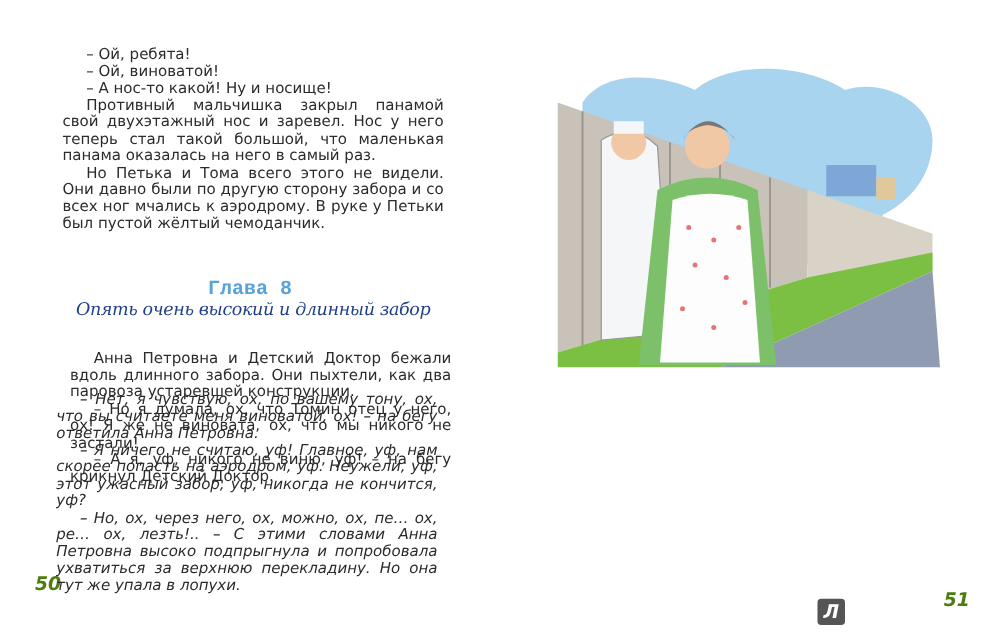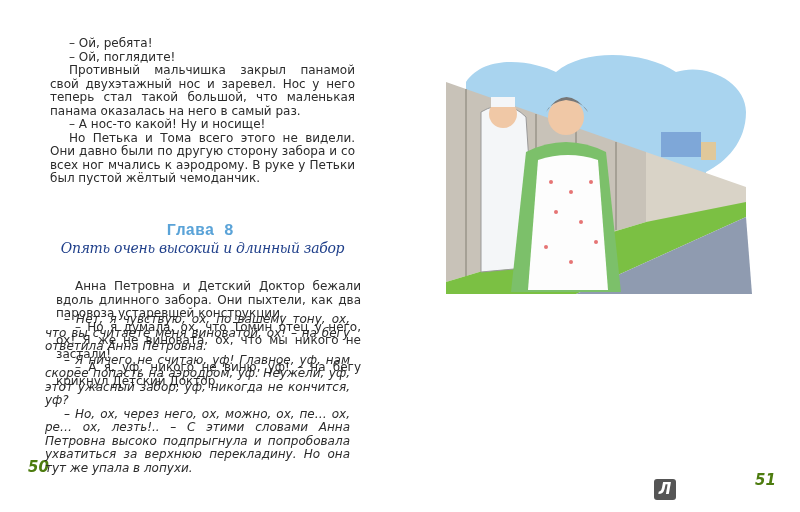--- a/index.html
+++ b/index.html
@@ -25,23 +25,23 @@
   .logo { position:absolute; left:654px; top:479px; width:22px; height:21px; background:#555;
           border-radius:3px; color:#fff; font-weight:bold; font-size:15px; text-align:center; line-height:21px; font-style:italic; }
   .illus { position:absolute; left:446px; top:42px; width:306px; height:252px; }
 </style>
 </head>
 <body>
 
 <div class="page page-left">
   <div class="text left-top">
     <p>– Ой, ребята!</p>
-    <p>– Ой, поглядите!</p>
+    <p>– Ой, виноватой!</p>
+    <p>– А нос-то какой! Ну и носище!</p>
     <p>Противный мальчишка закрыл панамой свой двухэтажный нос и заревел. Нос у него теперь стал такой большой, что маленькая панама оказалась на него в самый раз.</p>
-    <p>– А нос-то какой! Ну и носище!</p>
     <p>Но Петька и Тома всего этого не видели. Они давно были по другую сторону забора и со всех ног мчались к аэродрому. В руке у Петьки был пустой жёлтый чемоданчик.</p>
   </div>
   <div class="chapter-num">Глава 8</div>
   <div class="chapter-title">Опять очень высокий и длинный забор</div>
   <div class="text left-bottom">
     <p>Анна Петровна и Детский Доктор бежали вдоль длинного забора. Они пыхтели, как два паровоза устаревшей конструкции.</p>
     <p>– Но я думала, ох, что Томин отец у него, ох! Я же не виновата, ох, что мы никого не застали!</p>
     <p>– А я, уф, никого не виню, уф! – на бегу крикнул Детский Доктор.</p>
   </div>
   <div class="page-num pn-left">50</div>

